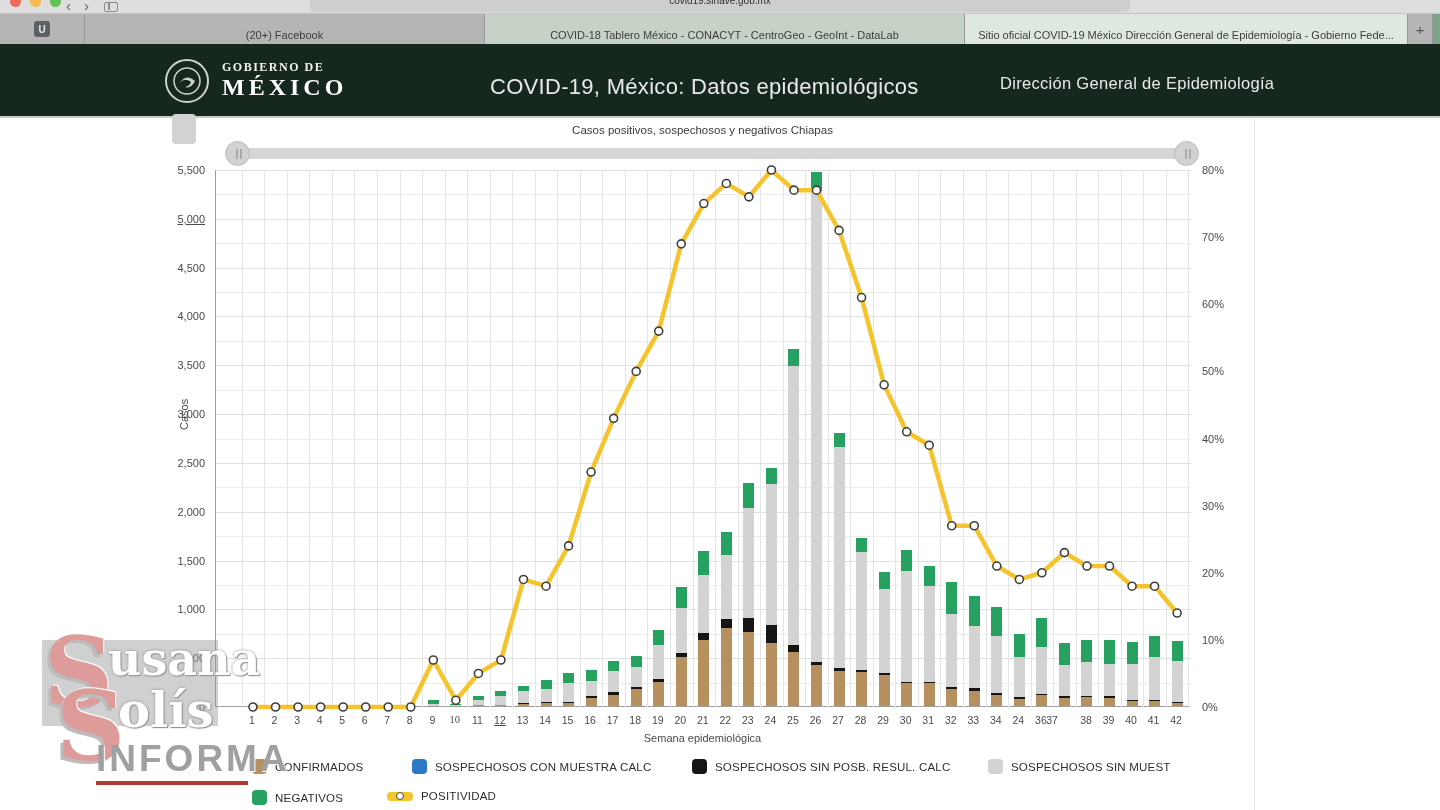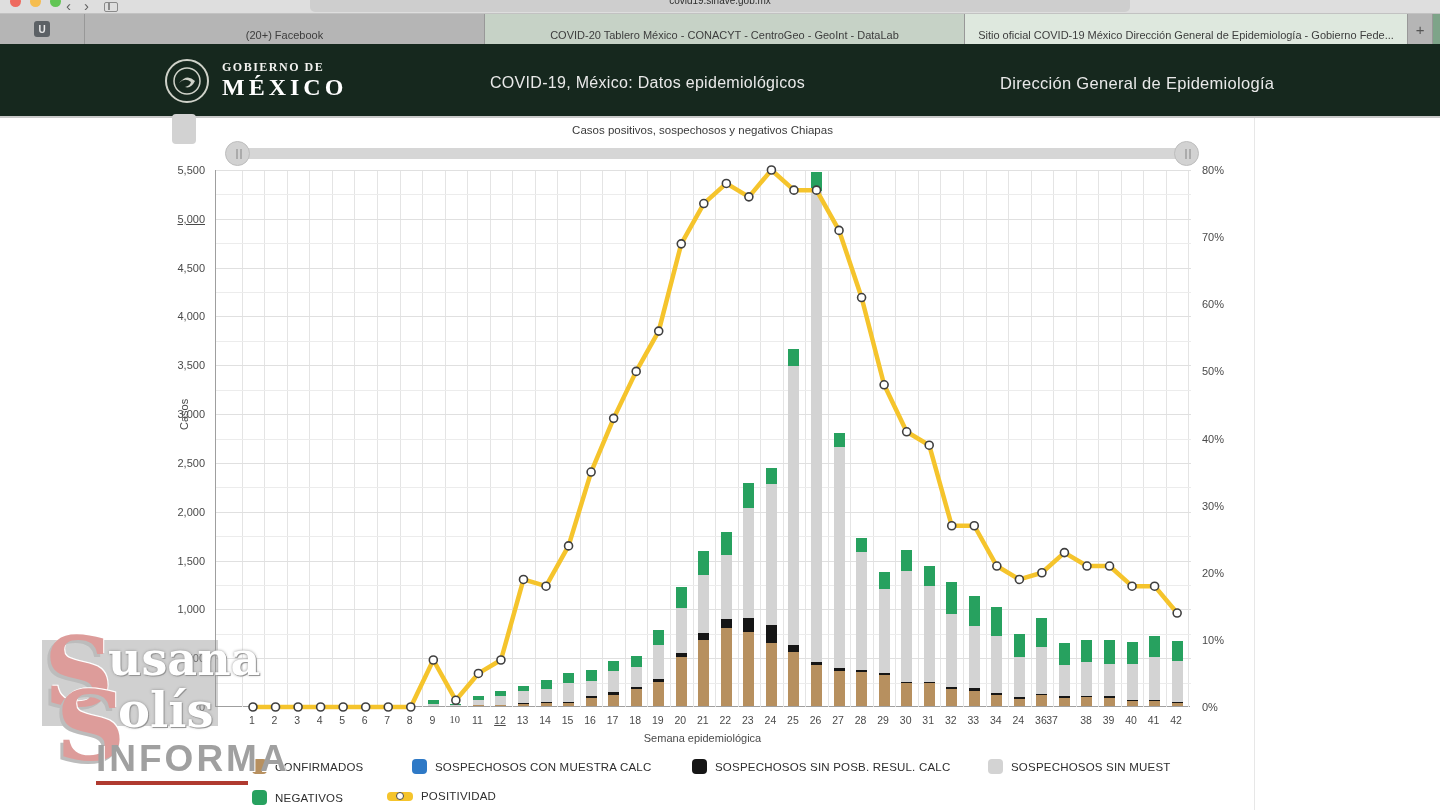--- a/index.html
+++ b/index.html
@@ -26,21 +26,21 @@
   #tabedge{flex:1;background:#7ea489;}
 
   
   #siteheader{left:0;top:44px;width:1440px;height:74px;background:#16281e;border-bottom:2px solid #c9c9c9;}
   #logo-seal{left:165px;top:15px;width:44px;height:44px;border:2px solid #cfd2c9;border-radius:50%;}
   #logo-seal svg{position:absolute;left:4px;top:4px;}
   #logo-l1{left:222px;top:16px;font-family:"Liberation Serif",serif;font-weight:bold;font-size:12px;
            letter-spacing:1.5px;color:#f2f2ef;}
   #logo-l2{left:222px;top:30px;font-family:"Liberation Serif",serif;font-weight:bold;font-size:24px;
            letter-spacing:4px;color:#ffffff;}
-  #head-title{left:490px;top:30px;font-size:16px;color:#e9e9e9;letter-spacing:.3px;}
+  #head-title{left:490px;top:30px;font-size:22px;color:#e9e9e9;letter-spacing:.3px;}
   #head-right{left:1000px;top:30px;font-size:16.5px;color:#e9e9e9;letter-spacing:.3px;}
 
   
   #content{left:0;top:118px;width:1440px;height:692px;background:#fff;}
   #content-divider{left:1254px;top:0;width:1px;height:692px;background:#e7e7e7;}
   #scroll-nub{left:172px;top:-4px;width:24px;height:30px;background:#d2d2d2;border-radius:4px;}
   #chart-title{left:215px;top:6px;width:975px;text-align:center;font-size:11.5px;color:#3a3a3a;}
   #slider-track{left:235px;top:30px;width:962px;height:11px;background:#d6d6d6;border-radius:6px;}
   .slider-handle{top:23px;width:25px;height:25px;border-radius:50%;background:#d2d2d2;border:1px solid #bdbdbd;}
   .slider-handle i{position:absolute;top:7px;width:1.5px;height:10px;background:#ababab;}
@@ -98,21 +98,21 @@
 
   <div id="tabbar" class="abs">
     <div id="pintab" class="tab">
       <div id="pin-ico">U</div>
     </div>
 
     <div class="tab" style="width: 400px; background: rgb(181, 181, 181);">
         <span class="lbl">(20+) Facebook</span>
       </div>
       <div class="tab" style="width: 480px; background: rgb(198, 210, 198);">
-        <span class="lbl">COVID-20 Tablero México - CONACYT - CentroGeo - GeoInt - DataLab</span>
+        <span class="lbl">COVID-18 Tablero México - CONACYT - CentroGeo - GeoInt - DataLab</span>
       </div>
       <div class="tab" style="width: 443px; background: rgb(222, 232, 222);">
         <span class="lbl">Sitio oficial COVID-19 México Dirección General de Epidemiología - Gobierno Fede...</span>
       </div>
       <div id="newtab" class="tab">+</div>
     <div id="tabedge"></div>
   </div>
 
   <div id="siteheader" class="abs">
     <div id="logo-seal" class="abs">

